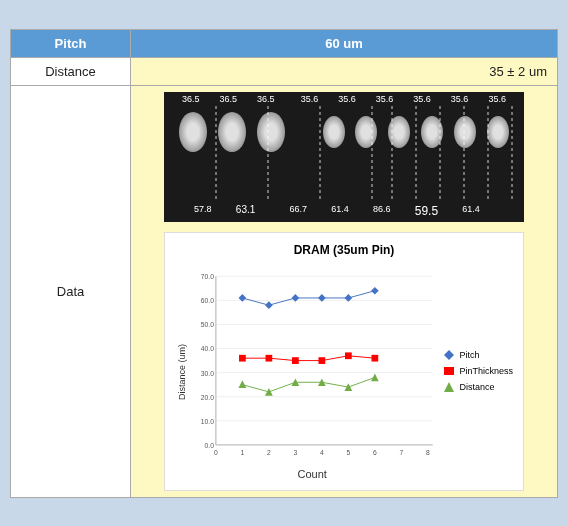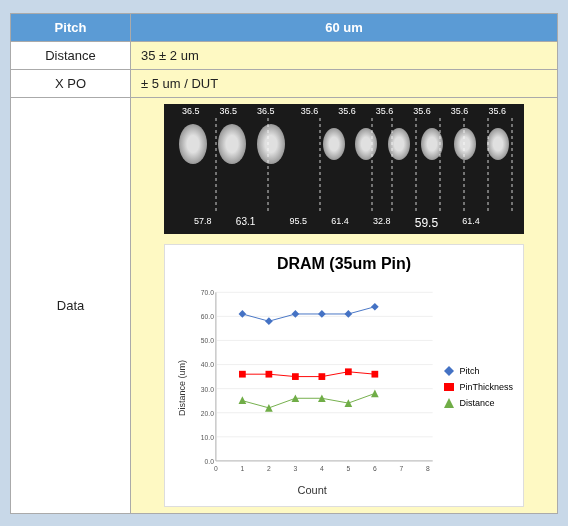--- a/index.html
+++ b/index.html
@@ -40,21 +40,21 @@
       width: 120px;
     }
     .label-cell {
       text-align: center;
       background: white;
       color: #222;
       width: 120px;
       font-size: 13px;
     }
     .value-cell {
-      text-align: left;
+      text-align: right;
       color: #222;
       font-size: 13px;
     }
     .data-cell {
       text-align: center;
       padding: 8px;
     }
     
     .micro-image {
       background: #1a1a1a;
@@ -91,21 +91,21 @@
     
     .chart-container {
       width: 360px;
       margin: 0 auto;
       background: white;
       border: 1px solid #ddd;
       padding: 10px 10px 10px 10px;
     }
     .chart-title {
       text-align: center;
-      font-size: 16px;
+      font-size: 12px;
       font-weight: bold;
       margin-bottom: 6px;
     }
     .chart-area {
       display: flex;
     }
     .y-axis-label {
       writing-mode: vertical-rl;
       transform: rotate(180deg);
       font-size: 9px;
@@ -151,24 +151,20 @@
         <th>Pitch</th>
         <th>60 um</th>
       </tr>
     </thead>
     <tbody>
       <tr>
         <td class="label-cell">Distance</td>
         <td class="value-cell">35 ± 2 um</td>
       </tr>
       <tr>
-        <td class="label-cell">X PO</td>
-        <td class="value-cell">± 5 um / DUT</td>
-      </tr>
-      <tr>
         <td class="label-cell" style="vertical-align:middle;">Data</td>
         <td class="data-cell">
 
           <div class="micro-image">
 
             <div class="pin-row">
               <span class="pin"></span>
               <span class="pin"></span>
               <span class="pin"></span>
               <span style="display:inline-block;width:16px;"></span>
@@ -188,23 +184,23 @@
               <span style="color:white;font-size:9px;">35.6</span>
               <span style="color:white;font-size:9px;">35.6</span>
               <span style="color:white;font-size:9px;">35.6</span>
               <span style="color:white;font-size:9px;">35.6</span>
               <span style="color:white;font-size:9px;">35.6</span>
             </div>
 
             <div style="position:absolute;bottom:4px;left:0;right:14px;display:flex;justify-content:space-around;padding:0 18px;">
               <span style="color:white;font-size:9px;">57.8</span>
               <span style="color:white;font-size:10px;">63.1</span>
-              <span style="color:white;font-size:9px;margin-left:10px;">95.5</span>
+              <span style="color:white;font-size:9px;margin-left:10px;">66.7</span>
               <span style="color:white;font-size:9px;">61.4</span>
-              <span style="color:white;font-size:9px;">32.8</span>
+              <span style="color:white;font-size:9px;">86.6</span>
               <span style="color:white;font-size:12px;">59.5</span>
               <span style="color:white;font-size:9px;">61.4</span>
             </div>
 
             <svg style="position:absolute;top:0;left:0;width:100%;height:100%;">
               <line x1="52" y1="14" x2="52" y2="110" stroke="white" stroke-dasharray="3,3" stroke-width="0.8"></line>
               <line x1="104" y1="14" x2="104" y2="110" stroke="white" stroke-dasharray="3,3" stroke-width="0.8"></line>
               <line x1="156" y1="14" x2="156" y2="110" stroke="white" stroke-dasharray="3,3" stroke-width="0.8"></line>
               <line x1="208" y1="14" x2="208" y2="110" stroke="white" stroke-dasharray="3,3" stroke-width="0.8"></line>
               <line x1="228" y1="14" x2="228" y2="110" stroke="white" stroke-dasharray="3,3" stroke-width="0.8"></line>

